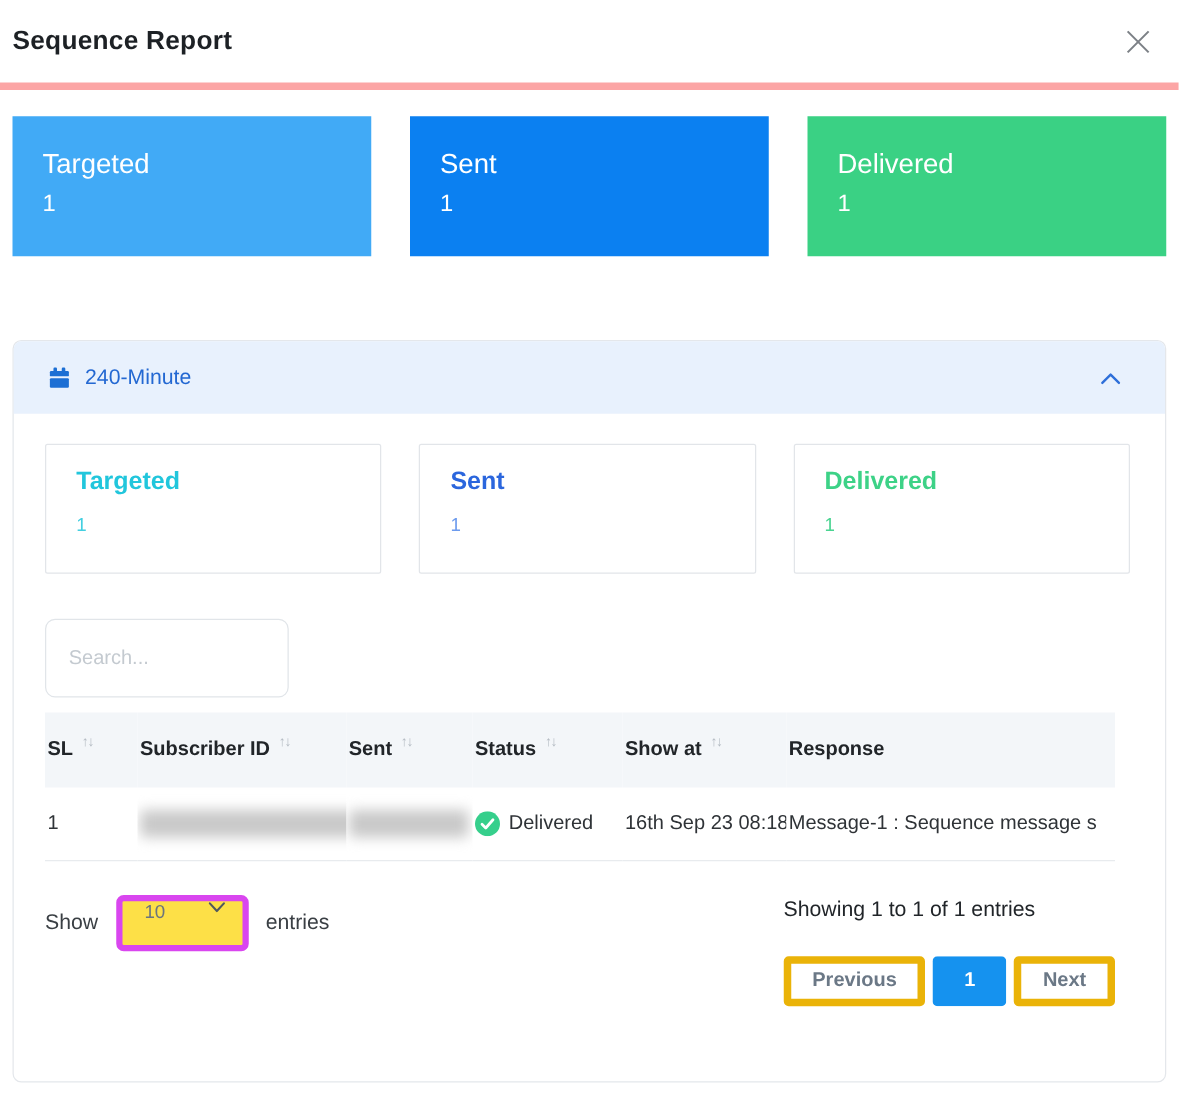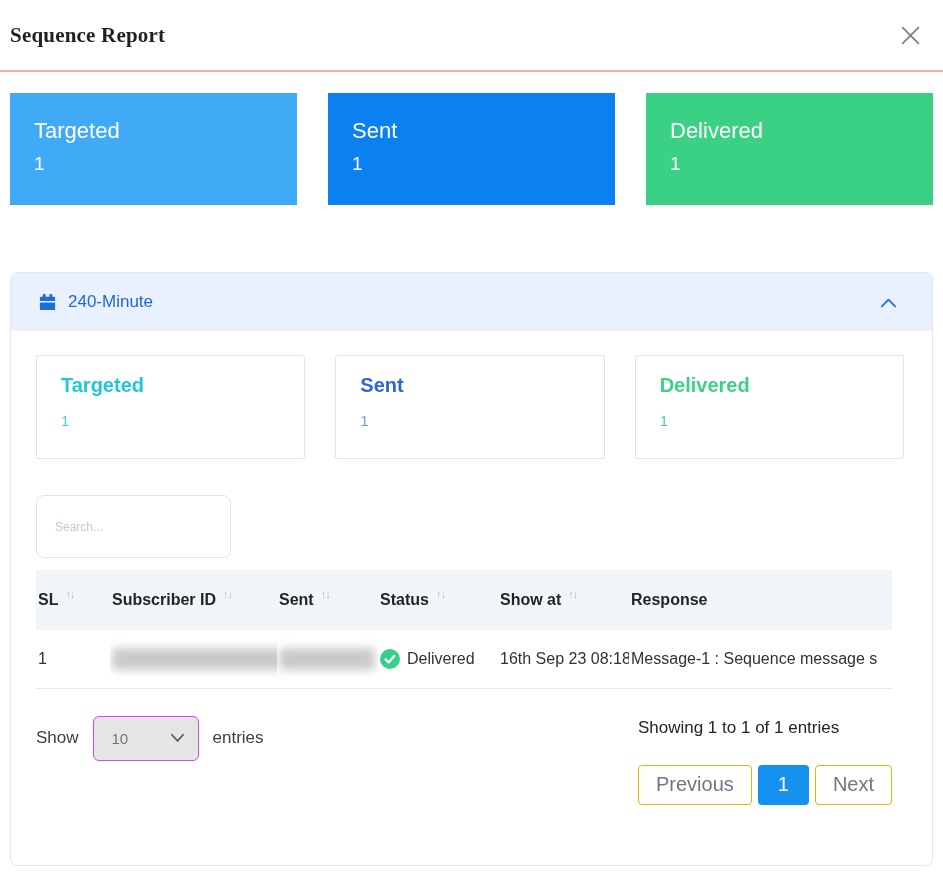--- a/index.html
+++ b/index.html
@@ -11,22 +11,21 @@
     color: #212529;
   }
 
   
   .modal-header {
     height: 72px;
     display: flex;
     align-items: center;
     justify-content: space-between;
     padding: 0 18px 0 10px;
-    border-bottom: 2px solid #fca5a5;
-    font-family: Liberation Serif, serif;
+    border-bottom: 6px solid #fca5a5;
   }
   .modal-title {
     font-size: 21px;
     font-weight: 700;
     color: #1d2125;
     letter-spacing: 0.2px;
   }
   .close-btn {
     background: none;
     border: none;
@@ -90,21 +89,21 @@
 
   
   .search-input {
     display: block;
     margin-top: 36px;
     width: 195px;
     height: 63px;
     border: 1px solid #e1e5e9;
     border-radius: 8px;
     padding: 0 18px;
-    font-size: 12px;
+    font-size: 16px;
     font-family: "Liberation Sans", sans-serif;
     color: #495057;
     outline: none;
   }
   .search-input::placeholder { color: #c4cad0; }
 
   
   .report-table {
     margin-top: 12px;
     width: 856px;
@@ -161,47 +160,47 @@
   .show-group {
     display: flex;
     align-items: center;
     gap: 14px;
     font-size: 17px;
     color: #3a3f44;
   }
   .page-size-select {
     width: 106px;
     height: 45px;
-    border: 1px solid #d946ef;
+    border: 5px solid #d946ef;
     border-radius: 6px;
-    background: #e5e5e5;
-    display: flex;
-    align-items: center;
+    background: #fde047;
+    display: flex;
     justify-content: space-between;
     padding: 0 13px 0 18px;
     font-size: 15px;
     color: #6c757d;
     cursor: pointer;
   }
   .right-col { display: flex; flex-direction: column; }
   .summary { font-size: 17px; color: #212529; margin-top: 2px; }
   .pagination { display: flex; gap: 6px; margin-top: 27px; }
   .page-btn {
     height: 40px;
-    border: 1px solid #eab308;
+    border: 6px solid #eab308;
     border-radius: 4px;
     background: #fff;
     color: #6b7886;
-    font-size: 20px;
+    font-size: 16px;
     font-family: "Liberation Sans", sans-serif;
     display: flex;
     align-items: center;
     justify-content: center;
     padding: 0 17px;
     cursor: pointer;
+    font-weight: bold;
   }
   .page-btn.active { color: #fff; border-color: transparent; padding: 0 19px; }
 </style>
 </head>
 <body>
 
 <div class="modal-header">
   <div class="modal-title">Sequence Report</div>
   <button class="close-btn">
     <svg width="21" height="21" viewBox="0 0 20 20">

